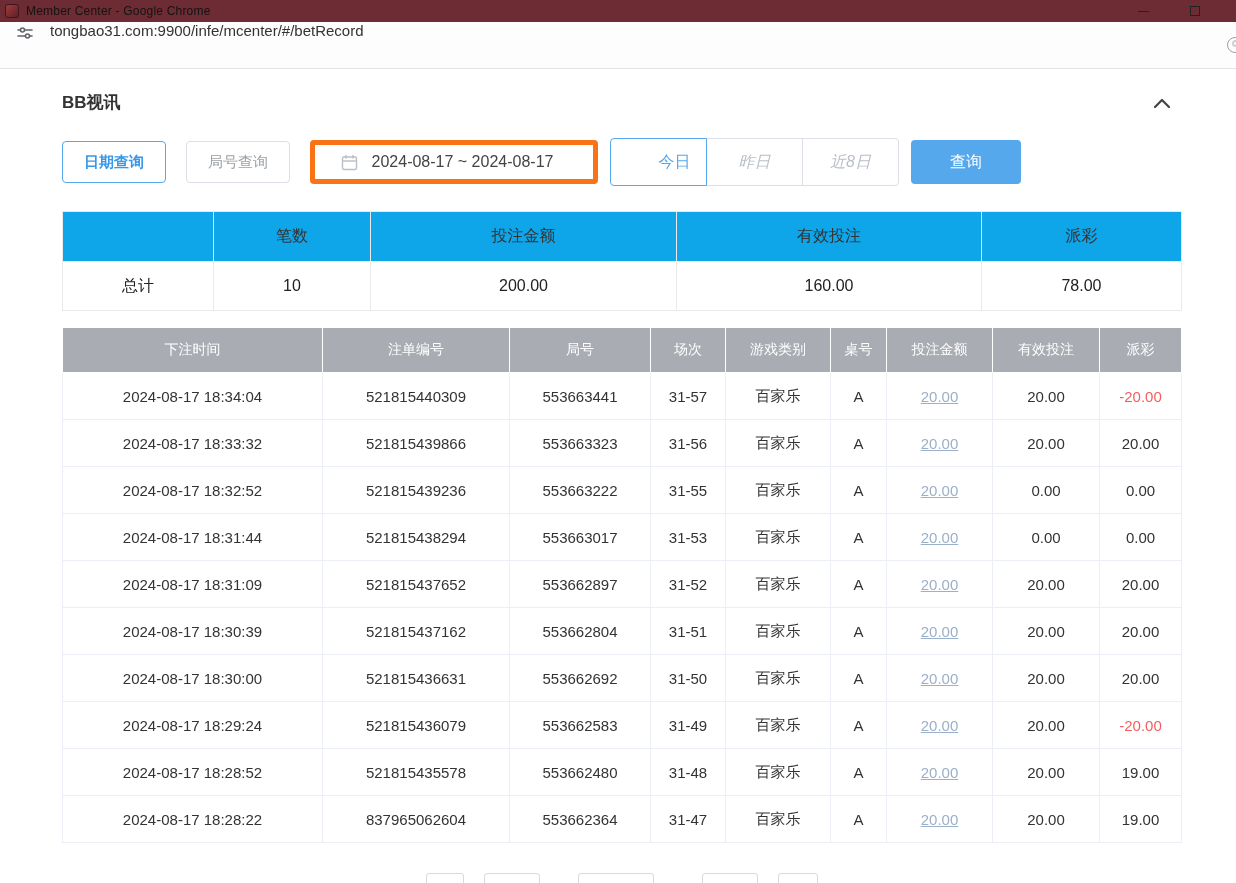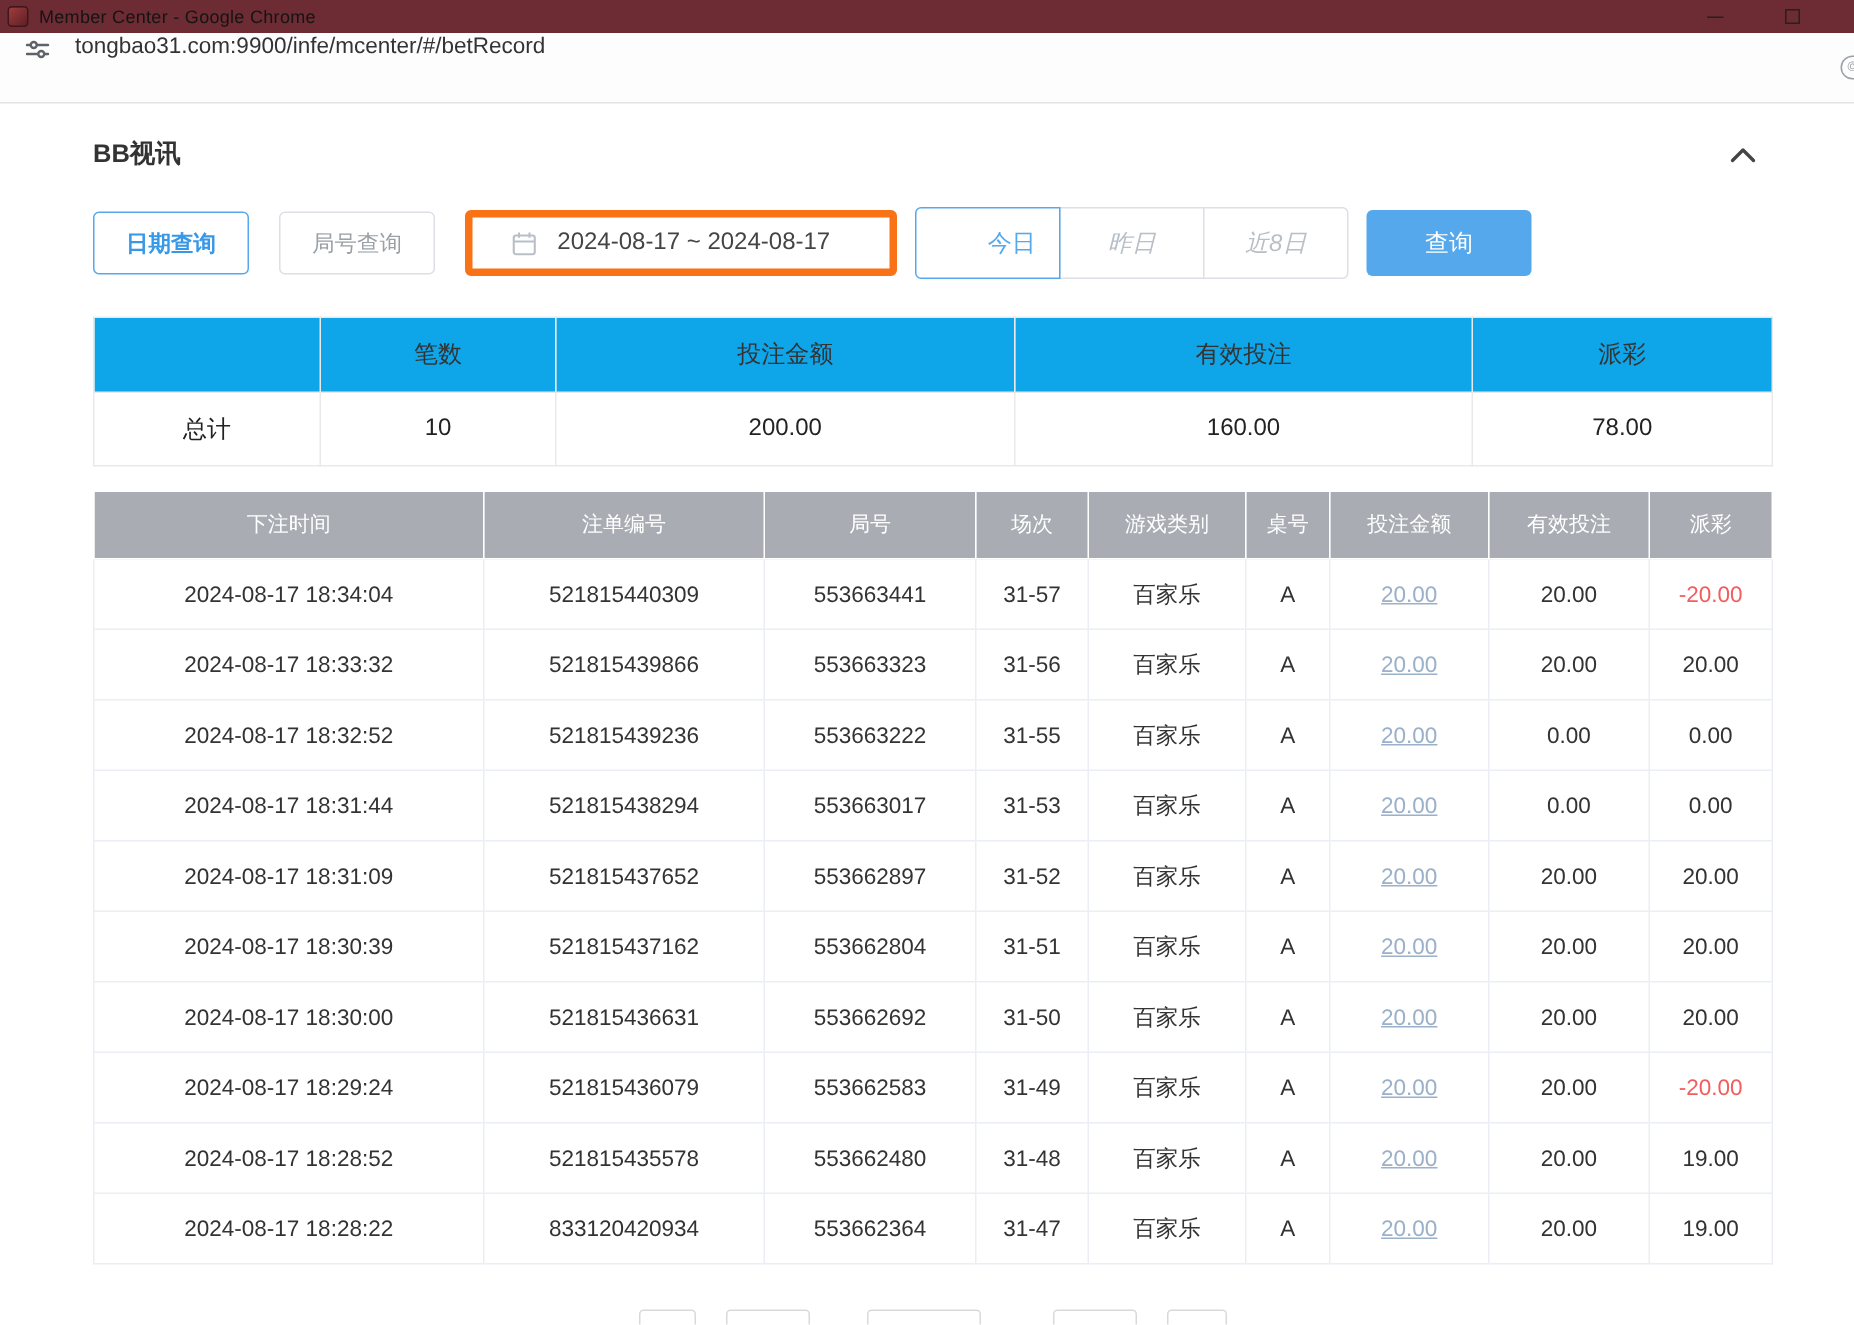--- a/index.html
+++ b/index.html
@@ -313,21 +313,21 @@
     <td>553662480</td>
     <td>31-48</td>
     <td>百家乐</td>
     <td>A</td>
     <td><a class="bet-link">20.00</a></td>
     <td>20.00</td>
     <td>19.00</td>
   </tr>
         <tr>
     <td>2024-08-17 18:28:22</td>
-    <td>833120420934</td>
+    <td>837965062604</td>
     <td>553662364</td>
     <td>31-47</td>
     <td>百家乐</td>
     <td>A</td>
     <td><a class="bet-link">20.00</a></td>
     <td>20.00</td>
     <td>19.00</td>
   </tr>
       </tbody>
   </table>

